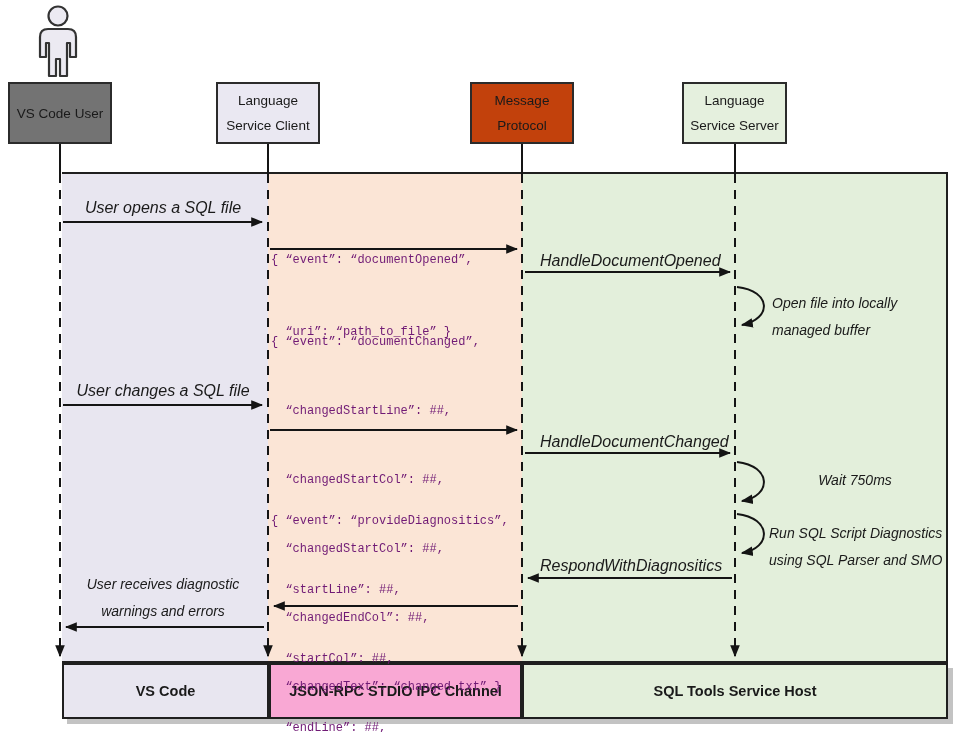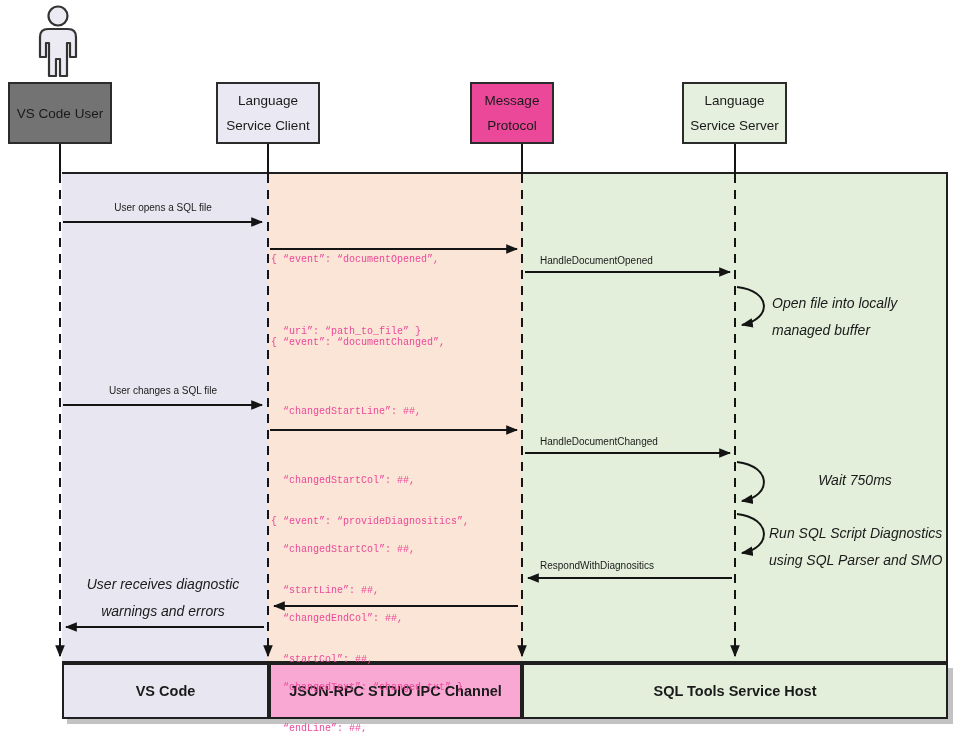--- a/index.html
+++ b/index.html
@@ -14,25 +14,25 @@
   
   .actor{border:2px solid #2b2b2b;box-sizing:border-box;display:flex;flex-direction:column;
          align-items:center;justify-content:center;text-align:center;font-size:13.5px;
          line-height:25px;z-index:3;background:#eae8f2;}
   
   .footrow{left:62px;top:663px;width:886px;height:56px;display:flex;z-index:3;}
   .foot{border:2px solid #1f1f1f;box-sizing:border-box;display:flex;align-items:center;
         justify-content:center;font-weight:bold;font-size:14.5px;
         box-shadow:5px 5px 0 rgba(145,145,145,0.55);}
   
-  .lbl{font-size:10px;line-height:18px;z-index:4;white-space:nowrap;}
+  .lbl{font-style:italic;font-size:16px;line-height:18px;z-index:4;white-space:nowrap;}
   .lbl2{font-style:italic;font-size:14px;line-height:27px;z-index:4;white-space:nowrap;}
   .ctr{text-align:center;}
-  .mono{font-family:"Liberation Mono","DejaVu Sans Mono",monospace;font-size:10px;
-        line-height:23px;white-space:pre;z-index:4;color:#ec4899;}
+  .mono{font-family:"Liberation Mono","DejaVu Sans Mono",monospace;font-size:12px;
+        line-height:23px;white-space:pre;z-index:4;color:#701a75;}
   svg.overlay{position:absolute;left:0;top:0;z-index:2;}
   svg.person{position:absolute;left:28px;top:4px;z-index:3;}
 </style>
 </head>
 <body>
 
 <div class="stage">
 
   <div class="abs lanes">
     <div class="lane" style="width:206px;background:#e8e6f0;"></div>
@@ -45,21 +45,21 @@
     <path d="M12,53 V33 Q12,25 20,25 H40 Q48,25 48,33 V53 H42 V39 H39 V72 H32 V55 H28 V72 H21 V39 H18 V53 Z" fill="#eceaf2" stroke="#333" stroke-width="2.2" stroke-linejoin="round"></path>
   </svg>
 
   <div class="abs actor" style="left:8px;top:82px;width:104px;height:62px;background:#737373;">
     <div>VS Code User</div>
   </div>
   <div class="abs actor" style="left:216px;top:82px;width:104px;height:62px;background:#eae8f2;">
     <div>Language</div>
     <div>Service Client</div>
   </div>
-  <div class="abs actor" style="left:470px;top:82px;width:84px;height:62px;background:#ec4899;">
+  <div class="abs actor" style="left:470px;top:82px;width:104px;height:62px;background:#c2410c;">
     <div>Message</div>
     <div>Protocol</div>
   </div>
   <div class="abs actor" style="left:682px;top:82px;width:105px;height:62px;background:#e5f0de;">
     <div>Language</div>
     <div>Service Server</div>
   </div>
 
   <svg class="overlay" width="962" height="732" viewBox="0 0 962 732">
     <defs>

